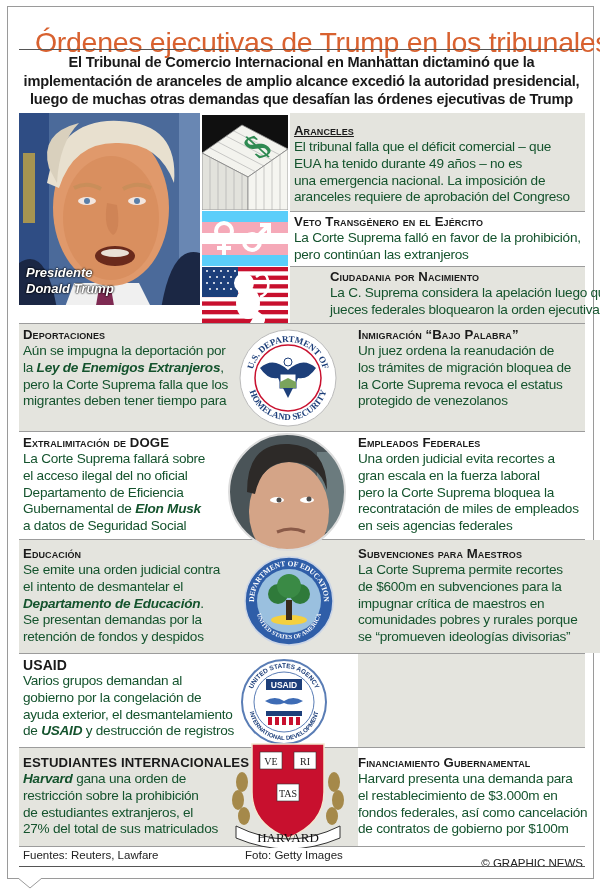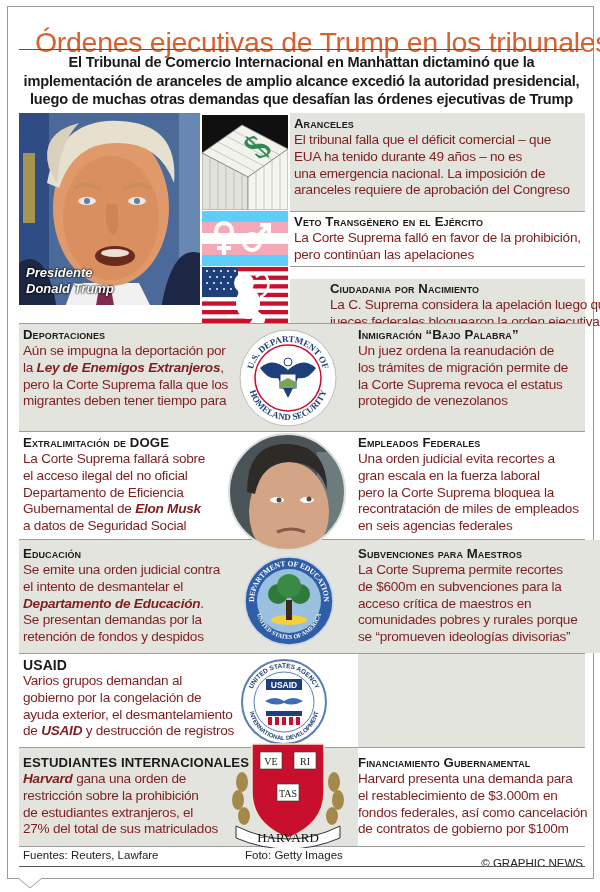--- a/index.html
+++ b/index.html
@@ -25,21 +25,21 @@
   .icon-box { position: absolute; left: 202px; width: 86px; overflow: hidden; }
 
   .topitem { position: absolute; left: 290px; width: 295px; padding-left: 4px; box-sizing: border-box; }
   .grey { background: #e4e4de; }
   .white { background: #ffffff; }
   .rule { position: absolute; height: 1px; background: #9c9c9c; }
 
   .h { font-weight: bold; font-size: 13.2px; font-variant: small-caps; letter-spacing: 0.1px; line-height: 16px;
        color: #1a1a1a; white-space: nowrap; }
   .h-plain { font-variant: normal; }
-  .t { font-size: 13.6px; line-height: 16.8px; color: #7f1d1d; letter-spacing: -0.25px; }
+  .t { font-size: 13.6px; line-height: 16.8px; color: #14532d; letter-spacing: -0.25px; }
   .t span.line { display: block; white-space: nowrap; }
   .bi { font-weight: bold; font-style: italic; }
 
   .row { position: absolute; left: 19px; width: 566px; }
   .cell-left { position: absolute; left: 4px; top: 3px; width: 230px; }
   .cell-right { position: absolute; left: 339px; top: 3px; width: 230px; }
 
   .emblem { position: absolute; }
 
   .footer { position: absolute; left: 19px; top: 848px; width: 566px; height: 17px; font-size: 11.5px; color: #222; }
@@ -175,38 +175,38 @@
     <g fill="#fff">
       <circle cx="42" cy="16" r="10"></circle>
       <ellipse cx="46" cy="36" rx="12" ry="16"></ellipse>
       <path d="M55 44 Q66 50 62 56 L48 56 Z"></path>
     </g>
     <path d="M54 10 Q64 2 66 14 Q68 26 58 30" stroke="#fff" stroke-width="2.5" fill="none"></path>
   </svg>
 </div>
 
 <div class="topitem grey" style="top:113px;height:98px;">
-  <div class="h" style="padding-top:3px;">Aranceles</div>
+  <div class="h" style="padding-top:10px;text-decoration:underline;">Aranceles</div>
   <div class="t">
     <span class="line">El tribunal falla que el déficit comercial – que</span>
     <span class="line">EUA ha tenido durante 49 años – no es</span>
     <span class="line">una emergencia nacional. La imposición de</span>
     <span class="line">aranceles requiere de aprobación del Congreso</span>
   </div>
 </div>
 <div class="rule" style="left:290px;top:211px;width:295px;"></div>
 <div class="topitem white" style="top:212px;height:44px;">
   <div class="h" style="padding-top:2px;">Veto Transgénero en el Ejército</div>
   <div class="t">
     <span class="line">La Corte Suprema falló en favor de la prohibición,</span>
-    <span class="line">pero continúan las apelaciones</span>
+    <span class="line">pero continúan las extranjeros</span>
   </div>
 </div>
 <div class="rule" style="left:290px;top:266px;width:295px;"></div>
-<div class="topitem grey" style="top:279px;height:56px;padding-left:40px;">
+<div class="topitem grey" style="top:267px;height:56px;padding-left:40px;">
   <div class="h" style="padding-top:2px;">Ciudadania por Nacimiento</div>
   <div class="t">
     <span class="line">La C. Suprema considera la apelación luego que</span>
     <span class="line">jueces federales bloquearon la orden ejecutiva</span>
   </div>
 </div>
 <div class="rule" style="left:19px;top:323px;width:566px;"></div>
 
 <div class="row grey" style="top:324px;height:107px;">
   <div class="cell-left">
@@ -215,21 +215,21 @@
       <span class="line">Aún se impugna la deportación por</span>
       <span class="line"><span>la </span><span class="bi">Ley de Enemigos Extranjeros</span><span>,</span></span>
       <span class="line">pero la Corte Suprema falla que los</span>
       <span class="line">migrantes deben tener tiempo para</span>
     </div>
   </div>
   <div class="cell-right">
     <div class="h">Inmigración “Bajo Palabra”</div>
     <div class="t">
       <span class="line">Un juez ordena la reanudación de</span>
-      <span class="line">los trámites de migración permite de</span>
+      <span class="line">los trámites de migración bloquea de</span>
       <span class="line">la Corte Suprema revoca el estatus</span>
       <span class="line">protegido de venezolanos</span>
     </div>
   </div>
 </div>
 <div class="rule" style="left:19px;top:431px;width:566px;"></div>
 
 <div class="row white" style="top:432px;height:107px;">
   <div class="cell-left">
     <div class="h">Extralimitación de DOGE</div>
@@ -263,21 +263,21 @@
       <span class="line"><span class="bi">Departamento de Educación</span><span>.</span></span>
       <span class="line">Se presentan demandas por la</span>
       <span class="line">retención de fondos y despidos</span>
     </div>
   </div>
   <div class="cell-right" style="top:6px;">
     <div class="h">Subvenciones para Maestros</div>
     <div class="t">
       <span class="line">La Corte Suprema permite recortes</span>
       <span class="line">de $600m en subvenciones para la</span>
-      <span class="line">acceso crítica de maestros en</span>
+      <span class="line">impugnar crítica de maestros en</span>
       <span class="line">comunidades pobres y rurales porque</span>
       <span class="line">se “promueven ideologías divisorias”</span>
     </div>
   </div>
 </div>
 <div class="rule" style="left:19px;top:653px;width:566px;"></div>
 
 <div class="row white" style="top:654px;height:93px;">
   <div class="cell-left">
     <div class="h h-plain" style="font-size:14px;">USAID</div>

